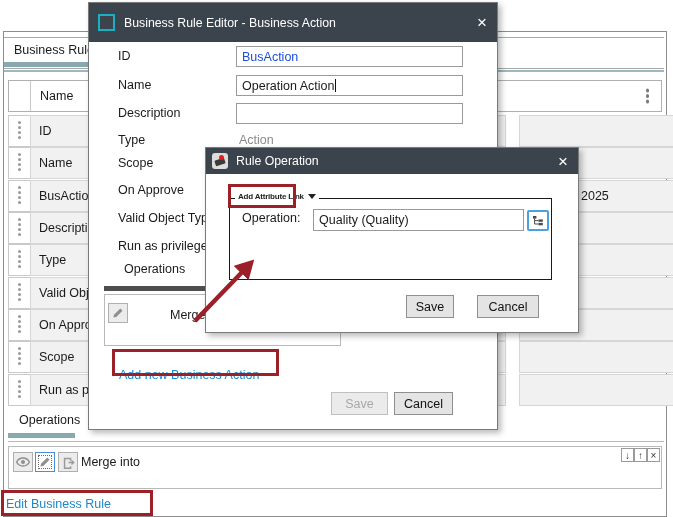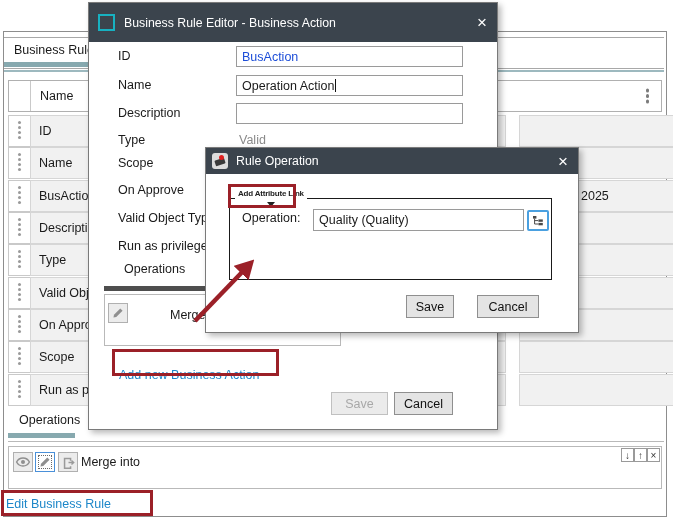--- a/index.html
+++ b/index.html
@@ -36,21 +36,21 @@
   .field{border:1px solid #9a9a9a;background:#fff;font-size:12.5px;display:flex;
          align-items:center;padding:0 5px;box-sizing:border-box;white-space:nowrap;overflow:hidden;}
   .field.disabled{color:#1d4ed8;}
   .caret{display:inline-block;width:1px;height:13px;background:#111;margin-left:1px;}
   .btn{background:#e4e4e4;border:1px solid #8f8f8f;font-size:12.5px;color:#111;
        display:flex;align-items:center;justify-content:center;box-sizing:border-box;}
   .btn.disabled{background:#ebebeb;border-color:#c0c0c0;color:#a8a8a8;}
   .darkbar{background:#4e4e4e;}
   .groupbox{border:1.5px solid #1a1a1a;background:#fff;}
   .grouplabel{background:#fff;font-size:8px;font-weight:600;letter-spacing:-.2px;
-              display:flex;align-items:center;gap:4px;padding:0 3px;white-space:nowrap;color:#222;flex-direction:column;}
+              display:flex;align-items:center;gap:4px;padding:0 3px;white-space:nowrap;color:#222;}
   .tri-down{width:0;height:0;border-left:4.5px solid transparent;border-right:4.5px solid transparent;
             border-top:5.5px solid #222;}
   .teal-sq{width:13px;height:13px;border:2px solid #17b1c1;background:transparent;}
   .appicon{width:16px;height:16px;background:#dcdcdc;border-radius:3px;position:relative;}
   .appicon .blade{position:absolute;left:3px;top:6px;width:10px;height:6px;background:#3a3a3a;
                   transform:rotate(-18deg);border-radius:1px;}
   .appicon .reddot{position:absolute;left:7px;top:2px;width:5px;height:5px;border-radius:50%;background:#e02020;}
   .browse{width:22px;height:21px;border:2px solid #4aa0e0;background:#fff;border-radius:2px;
           display:flex;align-items:center;justify-content:center;box-sizing:border-box;}
   
@@ -225,21 +225,21 @@
         <span>Operation Action</span>
         <span class="caret"></span>
       </div>
 
     <div class="abs lbl" style="left:29px;top:103px;">Description</div>
     <div class="abs field" style="left:147px;top:100px;width:227px;height:21px;">
         <span></span>
       </div>
 
     <div class="abs lbl" style="left:29px;top:130px;">Type</div>
-    <div class="abs lbl" style="left:150px;top:130px;color:#8a8a8a;">Valid</div>
+    <div class="abs lbl" style="left:150px;top:130px;color:#8a8a8a;">Action</div>
 
     <div class="abs lbl" style="left:29px;top:153px;">Scope</div>
     <div class="abs lbl" style="left:29px;top:180px;">On Approve</div>
     <div class="abs lbl" style="left:29px;top:208px;">Valid Object Types</div>
     <div class="abs lbl" style="left:29px;top:236px;">Run as privileged user</div>
 
     <div class="abs lbl" style="left:35px;top:259px;">Operations</div>
     <div class="abs darkbar" style="left:15px;top:283px;width:175px;height:5px;"></div>
 
     <div class="abs toolbox" style="left:15px;top:291px;width:237px;height:52px;box-sizing:border-box;">

